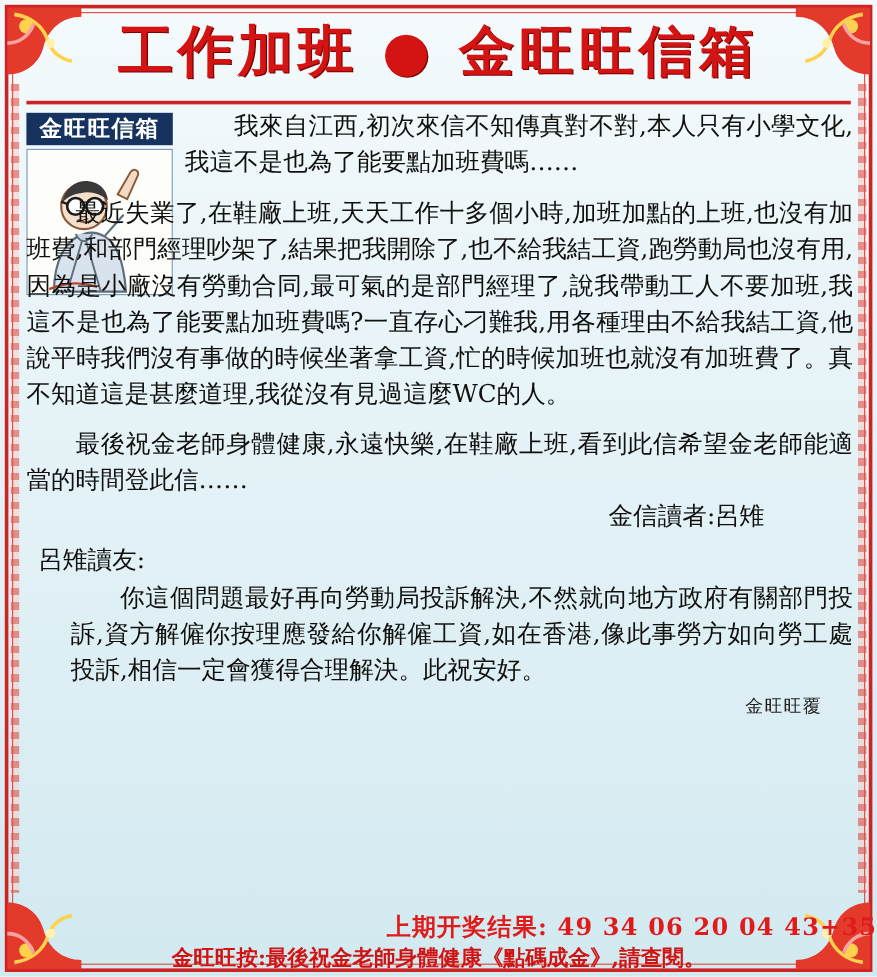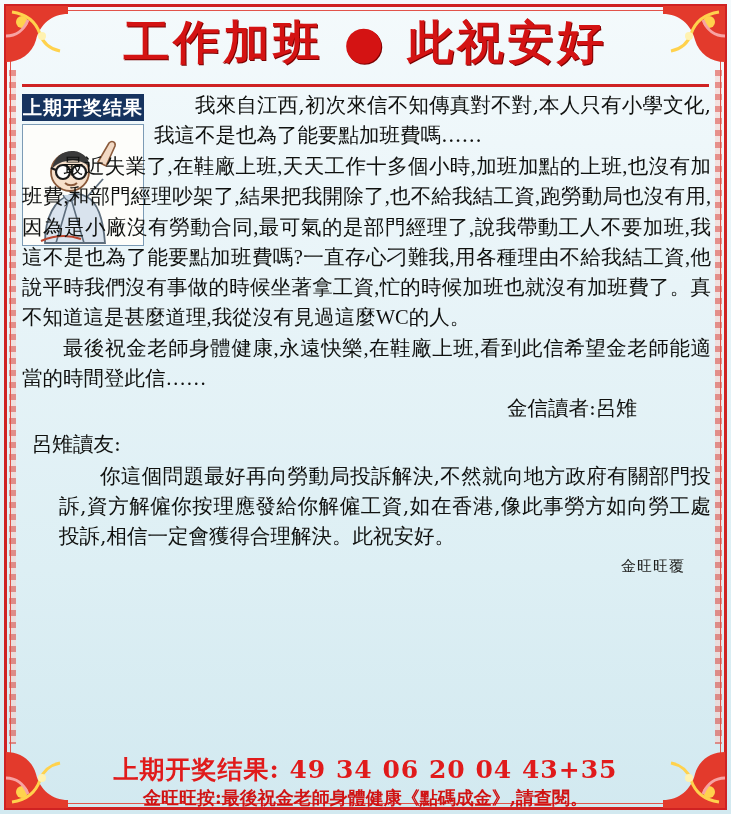--- a/index.html
+++ b/index.html
@@ -138,22 +138,21 @@
     line-height: 1.4;
   }
   .para-indent-wrap {
     margin-left: 132px;
   }
   .p1 {
     text-indent: 2em;
   }
   .p-full {
     text-indent: 2em;
-    margin-top: 1px;
-    font-family: Liberation Serif, serif;
+    margin-top: 12px;
   }
   .signature {
     text-align: right;
     margin-top: 0;
     padding-right: 74px;
   }
   .reply-greeting {
     margin-top: 6px;
     padding-left: 10px;
   }
@@ -168,25 +167,25 @@
     color: #1d1d1b;
     margin-top: 4px;
     padding-right: 26px;
     letter-spacing: 1px;
   }
 
   .lottery {
     position: absolute;
     left: 0; right: 0;
     bottom: 28px;
-    text-align: center;
+    text-align: right;
     color: #e01b1b;
     font-family: "DejaVu Serif", serif;
     font-weight: bold;
-    font-size: 25px;
+    font-size: 20px;
     letter-spacing: 1px;
   }
   .footnote {
     position: absolute;
     left: 0; right: 0;
     bottom: 4px;
     text-align: center;
     color: #d01414;
     font-family: "DejaVu Serif", serif;
     font-weight: bold;
@@ -234,27 +233,27 @@
   <div class="corner br">
     <svg width="62" height="58" viewBox="0 0 62 58">
       <path d="M0 0h62v8C46 8 34 18 30 34 26 48 14 56 0 56V0z" fill="#e33a2c"></path>
       <path d="M6 6c14 2 24 10 28 22 3 9 10 15 20 17" stroke="#ffd24d" stroke-width="3" fill="none"></path>
       <circle cx="16" cy="16" r="6" fill="#ffd24d"></circle>
       <circle cx="36" cy="30" r="4" fill="#fff2b0"></circle>
       <path d="M0 30c10 0 18-6 22-16" stroke="#f7a3a3" stroke-width="3" fill="none"></path>
     </svg>
   </div>
 
-  <div class="headline">工作加班 ● 此祝安好</div>
+  <div class="headline">工作加班 ● 金旺旺信箱</div>
   <div class="rule"></div>
 
   <div class="body-wrap">
 
     <div class="badge-col">
-      <div class="badge">上期开奖结果</div>
+      <div class="badge">金旺旺信箱</div>
       <div class="portrait">
         <svg width="120" height="120" viewBox="0 0 120 120">
           <rect x="0" y="0" width="120" height="120" fill="#fdfdfa"></rect>
 
           <path d="M86 18c3-3 7-1 6 3l-9 20-8-4 11-19z" fill="#f2d9c4" stroke="#8a5a3b" stroke-width="1.6"></path>
 
           <circle cx="47" cy="47" r="19" fill="#f6e0cb" stroke="#8a5a3b" stroke-width="1.8"></circle>
 
           <path d="M29 44c2-13 12-19 22-18 9 1 15 7 16 16-7-6-15-8-23-6-7 1-12 4-15 8z" fill="#3a3a3a"></path>
 

